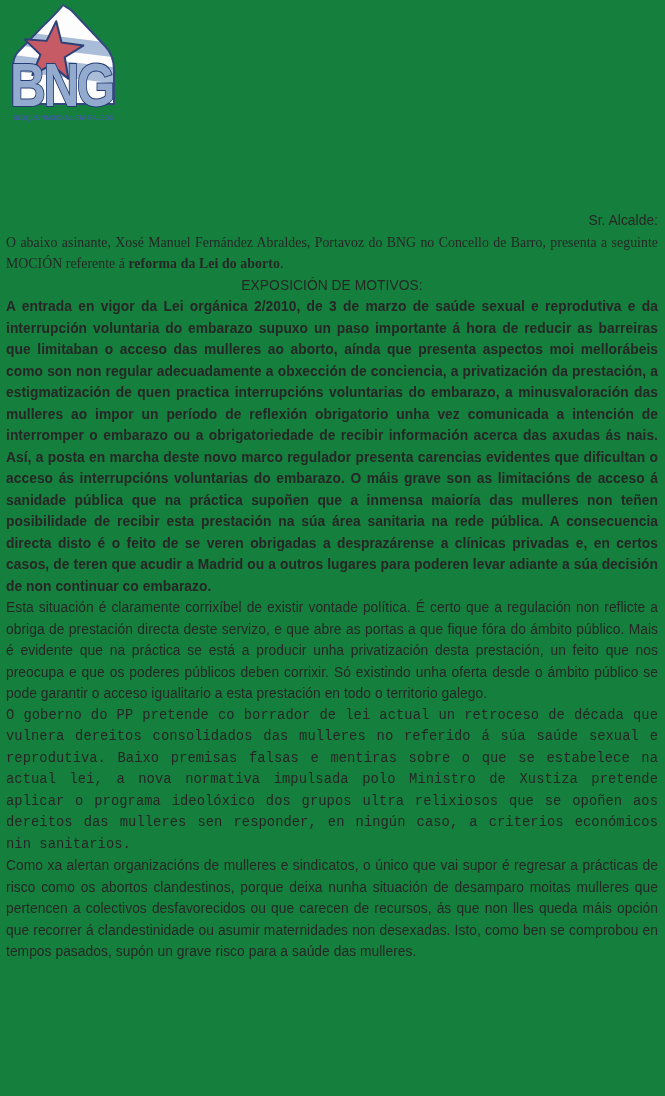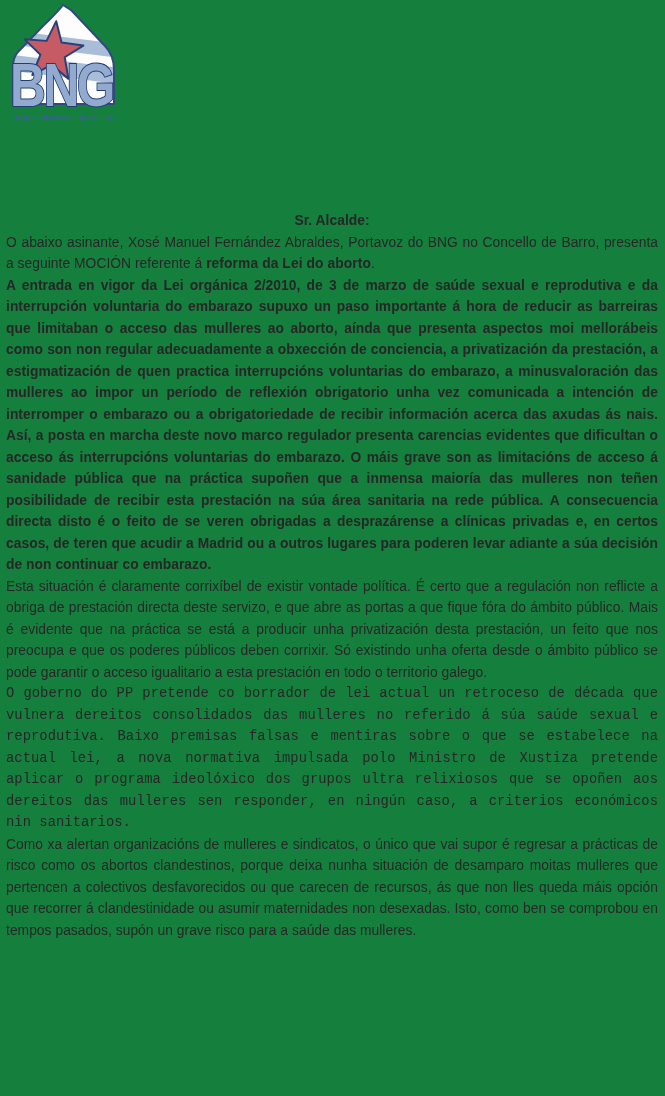--- a/index.html
+++ b/index.html
@@ -21,22 +21,22 @@
   .content {
     position: absolute;
     top: 210px;
     left: 6px;
     width: 652px;
     font-size: 13.8px;
     line-height: 21.5px;
     letter-spacing: 0.05px;
   }
   .content p { margin: 0; }
-  .salutation { text-align: center; font-weight: bold; }
-  .intro { margin-top: 9px; text-align: justify; }
+  .salutation { text-align: right; }
+  .intro { margin-top: 9px; text-align: justify; font-family: Liberation Serif, serif; }
   .intro b { letter-spacing: 0.1px; }
   .heading { margin-top: 6px; text-align: center; }
   .body-p { text-align: justify; }
   .p1 { margin-top: 13px; font-weight: bold; }
   .p2 { margin-top: 46px; }
   .p3 { margin-top: 39px; font-family: Liberation Mono, monospace; }
   .p4 { margin-top: 42px; }
 </style>
 </head>
 <body>
@@ -67,20 +67,21 @@
 
     <text x="7" y="118" textLength="101" lengthAdjust="spacingAndGlyphs" font-family="Liberation Sans, sans-serif" font-weight="bold" font-size="7.4" fill="#3c5ca0">BLOQUE NACIONALISTA GALEGO</text>
   </svg>
 
   <div class="content">
 
     <p class="salutation">Sr. Alcalde:</p>
 
     <p class="intro"><span>O abaixo asinante, Xosé Manuel Fernández Abraldes, Portavoz do BNG no Concello de Barro, presenta a seguinte MOCIÓN referente á </span><b>reforma da Lei do aborto</b><span>.</span></p>
 
+    <p class="heading">EXPOSICIÓN DE MOTIVOS:</p>
 
     <p class="body-p p1">A entrada en vigor da Lei orgánica 2/2010, de 3 de marzo de saúde sexual e reprodutiva e da interrupción voluntaria do embarazo supuxo un paso importante á hora de reducir as barreiras que limitaban o acceso das mulleres ao aborto, aínda que presenta aspectos moi mellorábeis como son non regular adecuadamente a obxección de conciencia, a privatización da prestación, a estigmatización de quen practica interrupcións voluntarias do embarazo, a minusvaloración das mulleres ao impor un período de reflexión obrigatorio unha vez comunicada a intención de interromper o embarazo ou a obrigatoriedade de recibir información acerca das axudas ás nais. Así, a posta en marcha deste novo marco regulador presenta carencias evidentes que dificultan o acceso ás interrupcións voluntarias do embarazo. O máis grave son as limitacións de acceso á sanidade pública que na práctica supoñen que a inmensa maioría das mulleres non teñen posibilidade de recibir esta prestación na súa área sanitaria na rede pública. A consecuencia directa disto é o feito de se veren obrigadas a desprazárense a clínicas privadas e, en certos casos, de teren que acudir a Madrid ou a outros lugares para poderen levar adiante a súa decisión de non continuar co embarazo.</p>
 
     <p class="body-p p2">Esta situación é claramente corrixíbel de existir vontade política. É certo que a regulación non reflicte a obriga de prestación directa deste servizo, e que abre as portas a que fique fóra do ámbito público. Mais é evidente que na práctica se está a producir unha privatización desta prestación, un feito que nos preocupa e que os poderes públicos deben corrixir. Só existindo unha oferta desde o ámbito público se pode garantir o acceso igualitario a esta prestación en todo o territorio galego.</p>
 
     <p class="body-p p3">O goberno do PP pretende co borrador de lei actual un retroceso de década que vulnera dereitos consolidados das mulleres no referido á súa saúde sexual e reprodutiva. Baixo premisas falsas e mentiras sobre o que se estabelece na actual lei, a nova normativa impulsada polo Ministro de Xustiza pretende aplicar o programa ideolóxico dos grupos ultra relixiosos que se opoñen aos dereitos das mulleres sen responder, en ningún caso, a criterios económicos nin sanitarios.</p>
 
     <p class="body-p p4">Como xa alertan organizacións de mulleres e sindicatos, o único que vai supor é regresar a prácticas de risco como os abortos clandestinos, porque deixa nunha situación de desamparo moitas mulleres que pertencen a colectivos desfavorecidos ou que carecen de recursos, ás que non lles queda máis opción que recorrer á clandestinidade ou asumir maternidades non desexadas. Isto, como ben se comprobou en tempos pasados, supón un grave risco para a saúde das mulleres.</p>
 
   </div>

